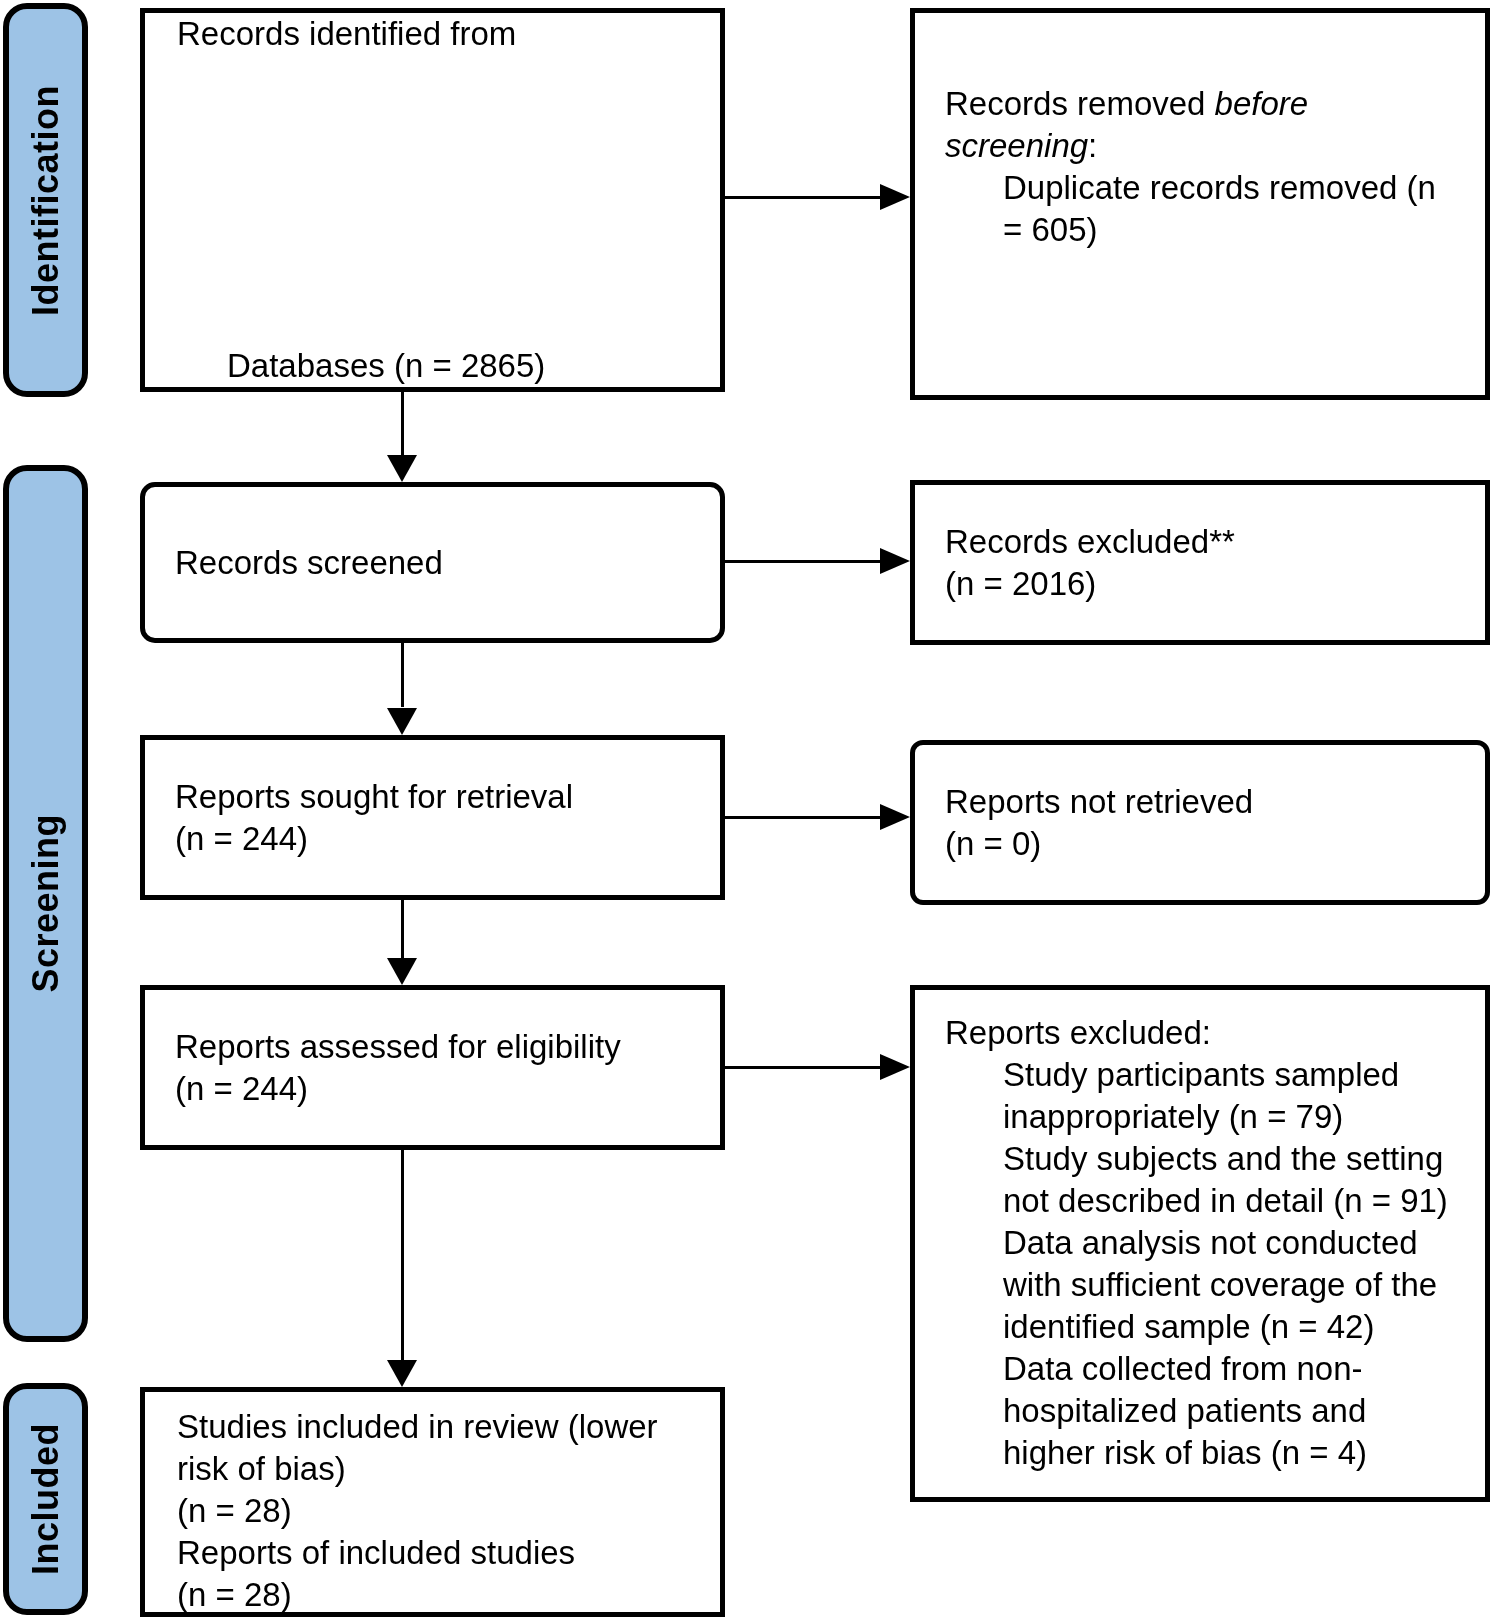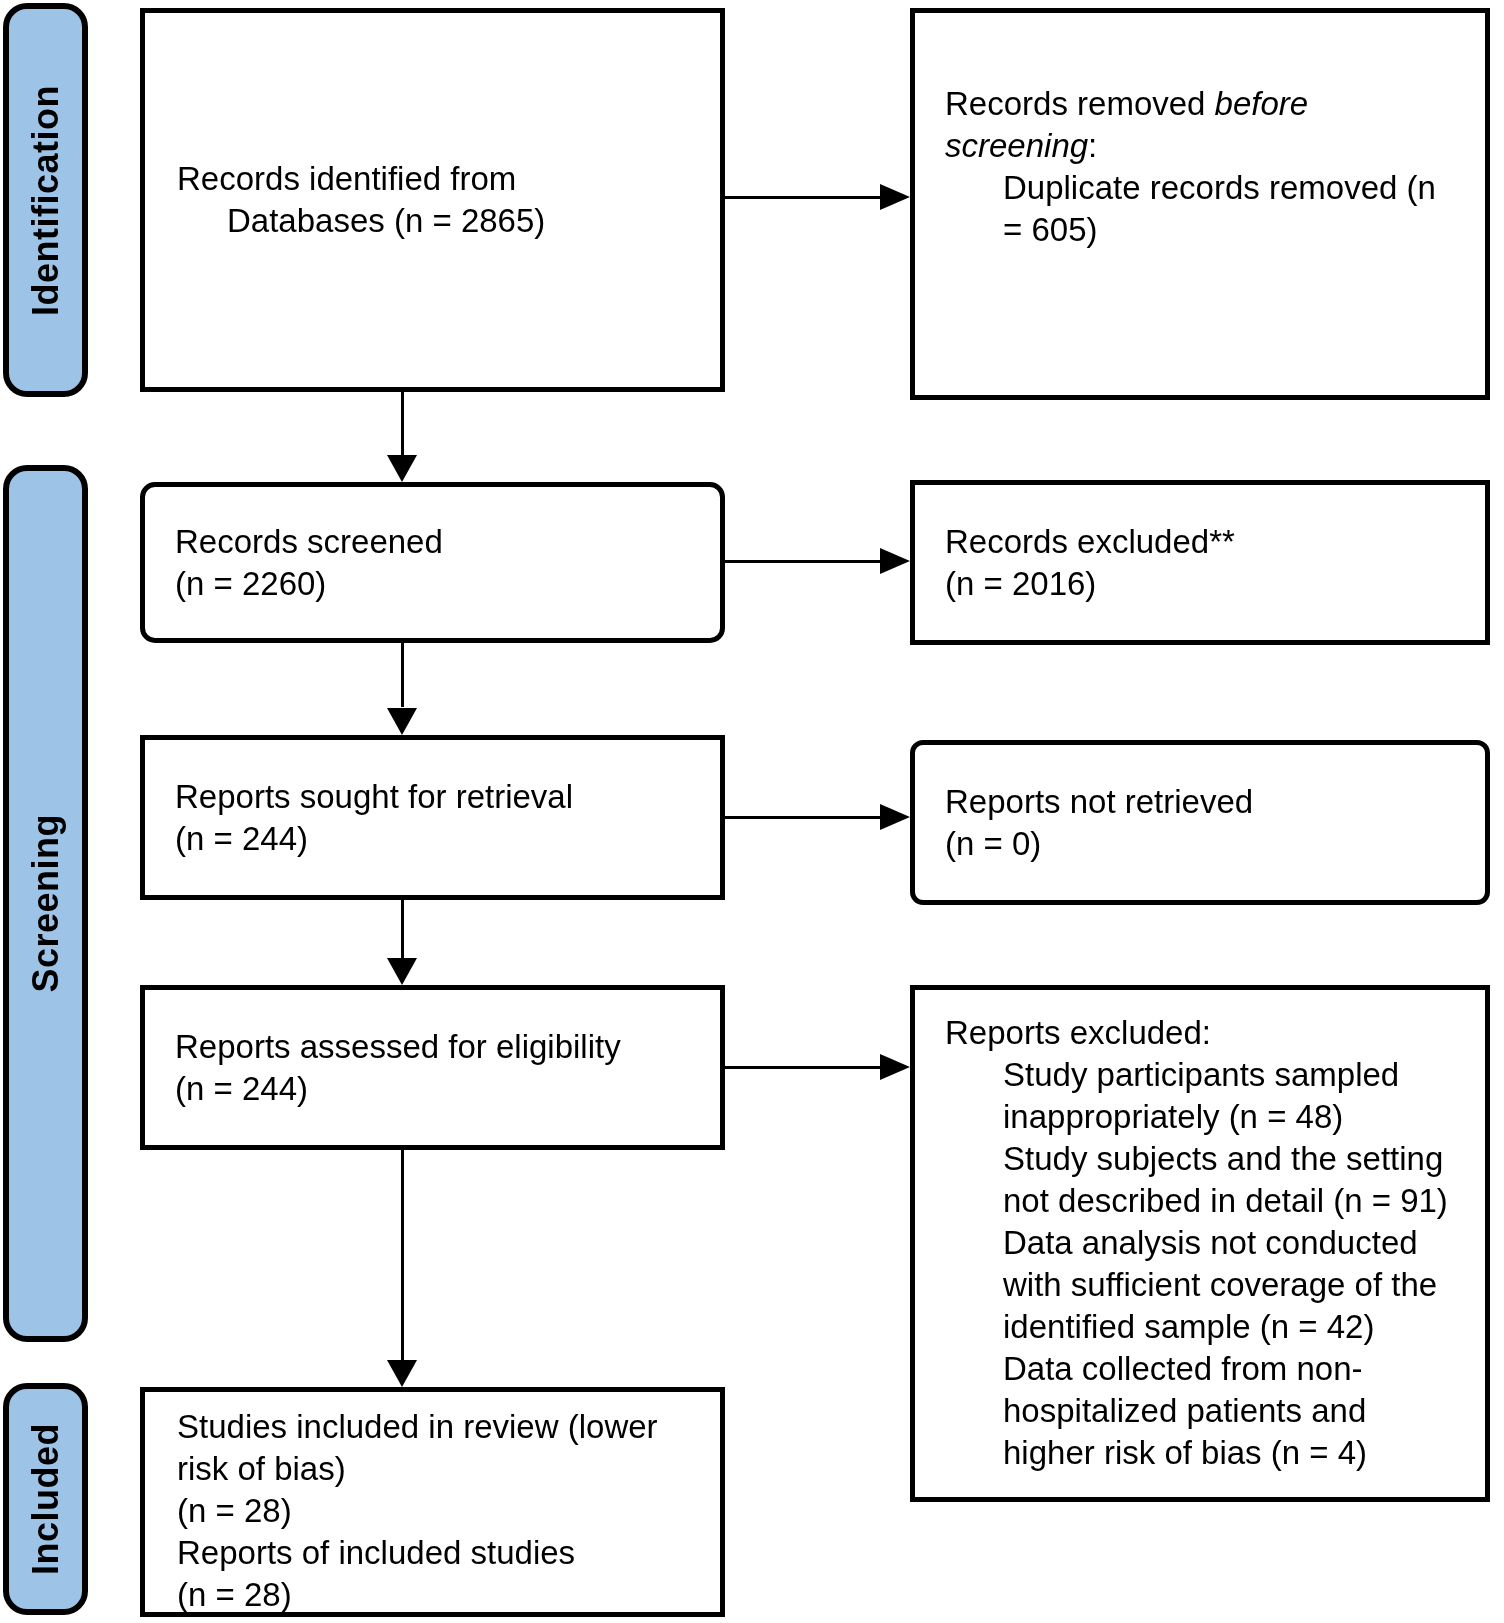--- a/index.html
+++ b/index.html
@@ -84,33 +84,32 @@
   <div class="stage" style="top: 3px; height: 394px;">
     <div class="stage-label">Identification</div>
   </div>
   <div class="stage" style="top: 465px; height: 877px;">
     <div class="stage-label">Screening</div>
   </div>
   <div class="stage" style="top: 1383px; height: 232px;">
     <div class="stage-label">Included</div>
   </div>
 
-  <div class="box v-center pad" style="left: 140px; top: 8px; width: 585px; height: 384px; padding-left: 32px;">
+  <div class="box v-center pad" style="left: 140px; top: 8px; width: 585px; height: 384px; padding-left: 32px; justify-content: space-between;">
     <div>Records identified from</div>
     <div class="indent-line">Databases (n = 2865)</div>
   </div>
 
   <div class="box pad" style="left: 910px; top: 8px; width: 580px; height: 392px; padding-top: 70px;">
     <div class="r1-heading"><span>Records removed </span><span class="italic">before screening</span><span>:</span></div>
     <div class="hang-item r1-item">Duplicate records removed (n = 605)</div>
   </div>
 
   <div class="box v-center pad" style="left: 140px; top: 482px; width: 585px; height: 161px; border-radius: 15px;">
     <div>Records screened</div>
-    <div>(n = 2260)</div>
   </div>
 
   <div class="box v-center pad" style="left: 910px; top: 480px; width: 580px; height: 165px;">
     <div>Records excluded**</div>
     <div>(n = 2016)</div>
   </div>
 
   <div class="box v-center pad" style="left: 140px; top: 735px; width: 585px; height: 165px;">
     <div>Reports sought for retrieval</div>
     <div>(n = 244)</div>
@@ -121,21 +120,21 @@
     <div>(n = 0)</div>
   </div>
 
   <div class="box v-center pad" style="left: 140px; top: 985px; width: 585px; height: 165px;">
     <div>Reports assessed for eligibility</div>
     <div>(n = 244)</div>
   </div>
 
   <div class="box pad" style="left: 910px; top: 985px; width: 580px; height: 517px; padding-top: 22px;">
     <div>Reports excluded:</div>
-    <div class="hang-item r4-item">Study participants sampled inappropriately (n = 48)</div>
+    <div class="hang-item r4-item">Study participants sampled inappropriately (n = 79)</div>
     <div class="hang-item r4-item">Study subjects and the setting not described in detail (n = 91)</div>
     <div class="hang-item r4-item">Data analysis not conducted with sufficient coverage of the identified sample (n = 42)</div>
     <div class="hang-item r4-item">Data collected from non-hospitalized patients and higher risk of bias (n = 4)</div>
   </div>
 
   <div class="box pad" style="left: 140px; top: 1387px; width: 585px; height: 230px; padding-top: 14px; padding-left: 32px;">
     <div>Studies included in review (lower risk of bias)</div>
     <div>(n = 28)</div>
     <div>Reports of included studies</div>
     <div>(n = 28)</div>

